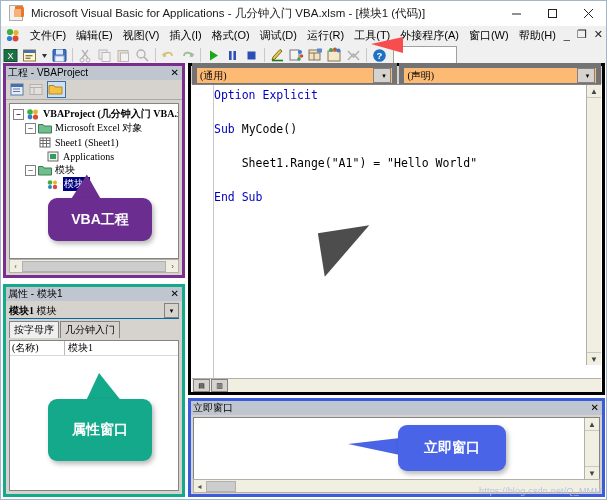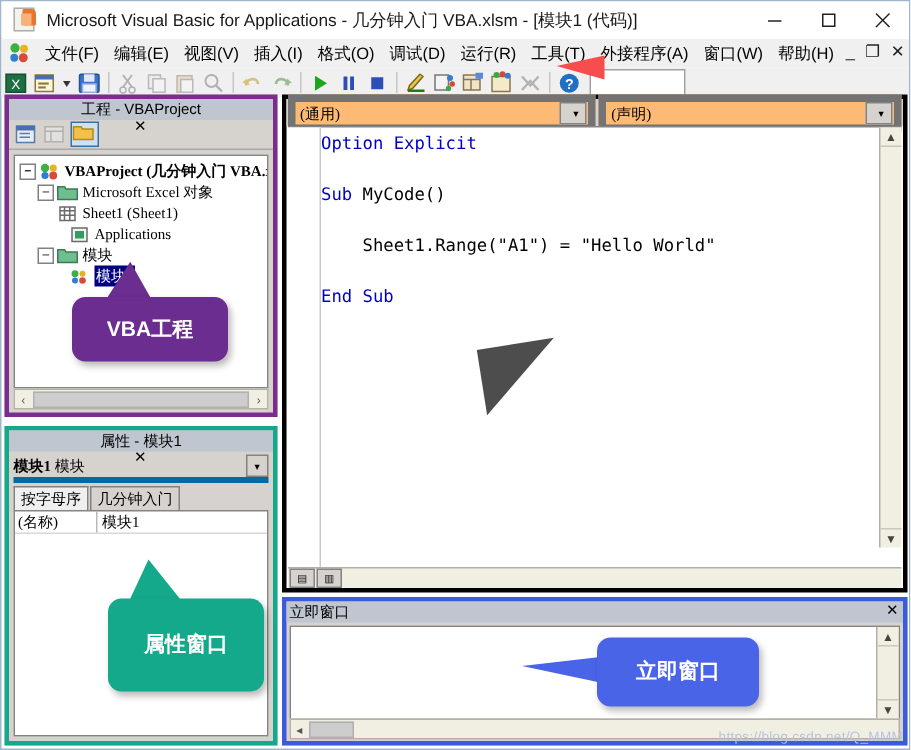--- a/index.html
+++ b/index.html
@@ -31,39 +31,39 @@
   .toolbar{position:absolute;left:0;top:44px;width:605px;height:20px;background:#f0f0f0;display:flex;align-items:center;}
   .tb-ic{width:17px;height:17px;margin:0 1px;position:relative;flex:none;}
   .tb-sep{width:1px;height:14px;background:#c8c8c8;margin:0 3px;flex:none;}
   .tb-combo{width:62px;height:16px;background:#fff;border:1px solid #a0a0a0;margin-left:4px;flex:none;}
 
   
   .mdi-btns{position:absolute;right:3px;top:27px;display:flex;gap:7px;font-size:11px;color:#222;align-items:center;}
 
   
   .project-pane{position:absolute;left:2px;top:62px;width:182px;height:215px;box-sizing:border-box;border:3px solid #7b2d8e;background:#d6d3ce;}
-  .pane-title{height:14px;background:#bfc6cf;display:flex;align-items:center;justify-content:space-between;padding:0 2px;flex-direction:column;}
+  .pane-title{height:14px;background:#bfc6cf;display:flex;align-items:center;justify-content:space-between;padding:0 2px;}
   .pane-title span{font-size:10px;color:#000;white-space:nowrap;}
   .pane-x{font-size:11px;font-weight:bold;line-height:10px;color:#000;padding-right:1px;}
   .proj-toolbar{height:19px;background:#d6d3ce;display:flex;align-items:center;padding-left:3px;gap:2px;border-bottom:1px solid #a9a9a9;}
   .pt-btn{width:17px;height:15px;position:relative;}
   .pt-btn.sel{border:1px solid #3b6ea5;background:#cfe0f0;}
   .tree{position:absolute;left:3px;top:37px;right:3px;bottom:16px;background:#ffffff;border:1px solid #848484;overflow:hidden;}
   .tnode{display:flex;align-items:center;height:14px;font-size:10px;white-space:nowrap;color:#000;font-family:"Liberation Serif","DejaVu Serif",serif;}
   .tnode.bold{font-weight:bold;}
   .expander{width:9px;height:9px;border:1px solid #808080;background:#fff;font-size:8px;line-height:7px;text-align:center;color:#000;margin-right:2px;flex:none;font-family:"Liberation Sans",sans-serif;}
   .tline{width:9px;height:1px;flex:none;}
   .ticon{width:14px;height:13px;margin-right:3px;flex:none;position:relative;}
   .sel-label{background:#000080;color:#ffffff;padding:0 1px;}
   .hscroll{position:absolute;left:3px;right:3px;bottom:2px;height:12px;background:#f1efe2;border:1px solid #b4b0a8;display:flex;align-items:center;justify-content:space-between;}
   .hs-arrow{width:11px;text-align:center;font-size:8px;color:#555;}
   .hs-thumb{flex:1;height:9px;background:#cdcdcd;border:1px solid #b0b0b0;margin:0 1px;}
 
   .prop-pane{position:absolute;left:2px;top:283px;width:182px;height:213px;box-sizing:border-box;border:3px solid #15a98b;background:#d6d3ce;}
-  .prop-combo{height:15px;margin:2px 3px 2px 3px;background:#d6d3ce;display:flex;align-items:flex-end;justify-content:space-between;border-bottom:4px solid #0369a1;}
+  .prop-combo{height:15px;margin:2px 3px 2px 3px;background:#d6d3ce;display:flex;align-items:flex-end;justify-content:space-between;border-bottom:1px solid #0369a1;}
   .prop-combo .lbl{font-size:10px;color:#000;font-family:"Liberation Serif",serif;}
   .prop-combo .lbl b{font-weight:bold;}
   .cbo-arrow{width:13px;height:13px;background:#d6d3ce;border:1px solid #828282;display:flex;align-items:center;justify-content:center;font-size:7px;}
   .prop-tabs{display:flex;margin:1px 3px 0 3px;gap:1px;}
   .ptab{font-size:10px;padding:1px 4px;background:#d6d3ce;border:1px solid #828282;border-bottom:none;font-family:"Liberation Serif",serif;}
   .ptab.active{background:#efefef;font-weight:normal;}
   .prop-grid{position:absolute;left:3px;right:3px;top:53px;bottom:3px;background:#ffffff;border:1px solid #848484;}
   .prop-row{display:flex;height:14px;font-size:10px;font-family:"Liberation Serif",serif;border-bottom:1px solid #d8d8d8;}
   .prop-row .k{width:52px;padding-left:2px;border-right:1px solid #b9b9b9;}
   .prop-row .v{padding-left:3px;}
@@ -94,21 +94,21 @@
   
   .callout{position:absolute;border-radius:9px;display:flex;align-items:center;justify-content:center;color:#ffffff;font-weight:bold;white-space:nowrap;box-shadow:2px 3px 5px rgba(0,0,0,.28);}
   .tail{position:absolute;width:0;height:0;}
 
   .co-toolbar{left:398px;top:22px;width:128px;height:42px;background:#f74d4d;font-size:14px;}
   .co-toolbar-tail{left:370px;top:36px;border-top:7px solid transparent;border-bottom:9px solid transparent;border-right:32px solid #f74d4d;}
 
   .co-vba{left:47px;top:197px;width:104px;height:43px;background:#6b2d90;font-size:14px;}
   .co-vba-tail{left:72px;top:174px;border-left:12px solid transparent;border-right:20px solid transparent;border-bottom:26px solid #6b2d90;transform:rotate(8deg);}
 
-  .co-prop{left:47px;top:398px;width:104px;height:62px;background:#14a98a;font-size:14px;margin-left:24px;}
+  .co-prop{left:47px;top:398px;width:104px;height:62px;background:#14a98a;font-size:14px;}
   .co-prop-tail{left:84px;top:372px;border-left:14px solid transparent;border-right:24px solid transparent;border-bottom:30px solid #14a98a;}
 
   .co-code{left:358px;top:263px;width:146px;height:44px;background:#4d4d4d;font-size:14px;border-radius:11px;}
   .co-code-tail{left:320px;top:228px;width:0;height:0;border-left:0 solid transparent;border-right:52px solid transparent;border-top:44px solid #4d4d4d;transform:rotate(-9deg);}
 
   .co-imm{left:397px;top:424px;width:108px;height:46px;background:#4a64e8;font-size:14px;}
   .co-imm-tail{left:347px;top:437px;border-top:6px solid transparent;border-bottom:11px solid transparent;border-right:52px solid #4a64e8;}
 
   .watermark{position:absolute;right:4px;bottom:3px;font-size:9px;color:#b9c2dd;letter-spacing:.2px;}
 </style>

